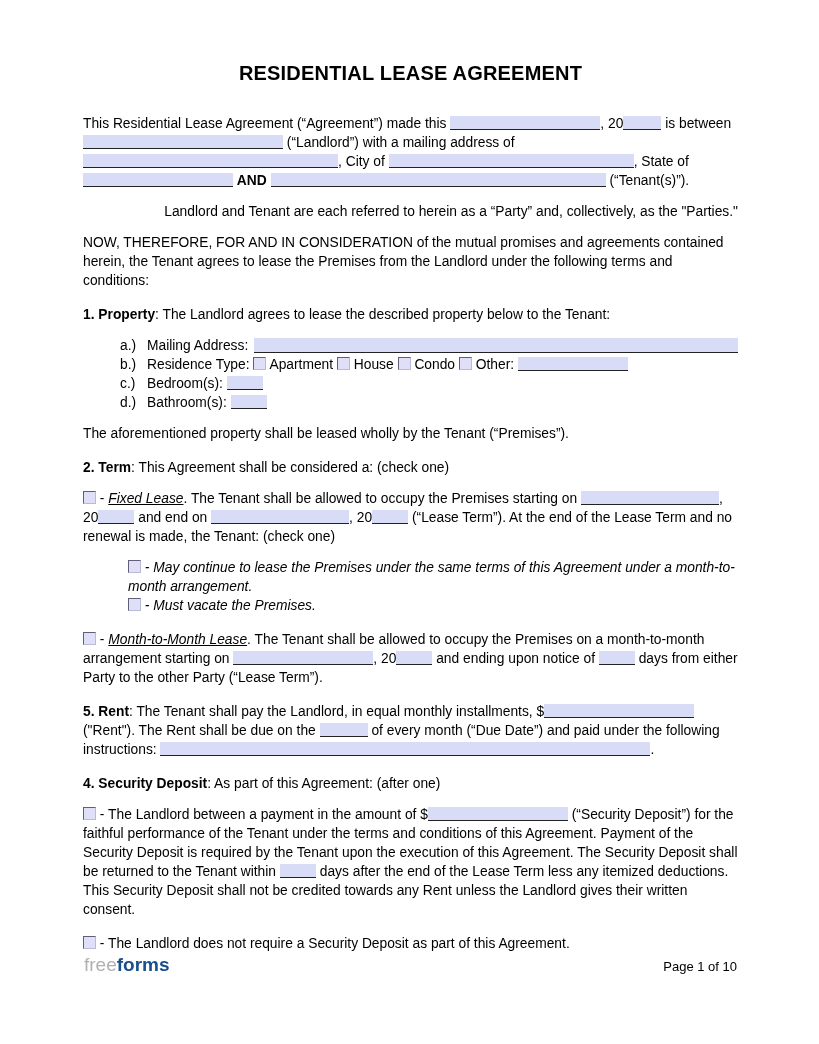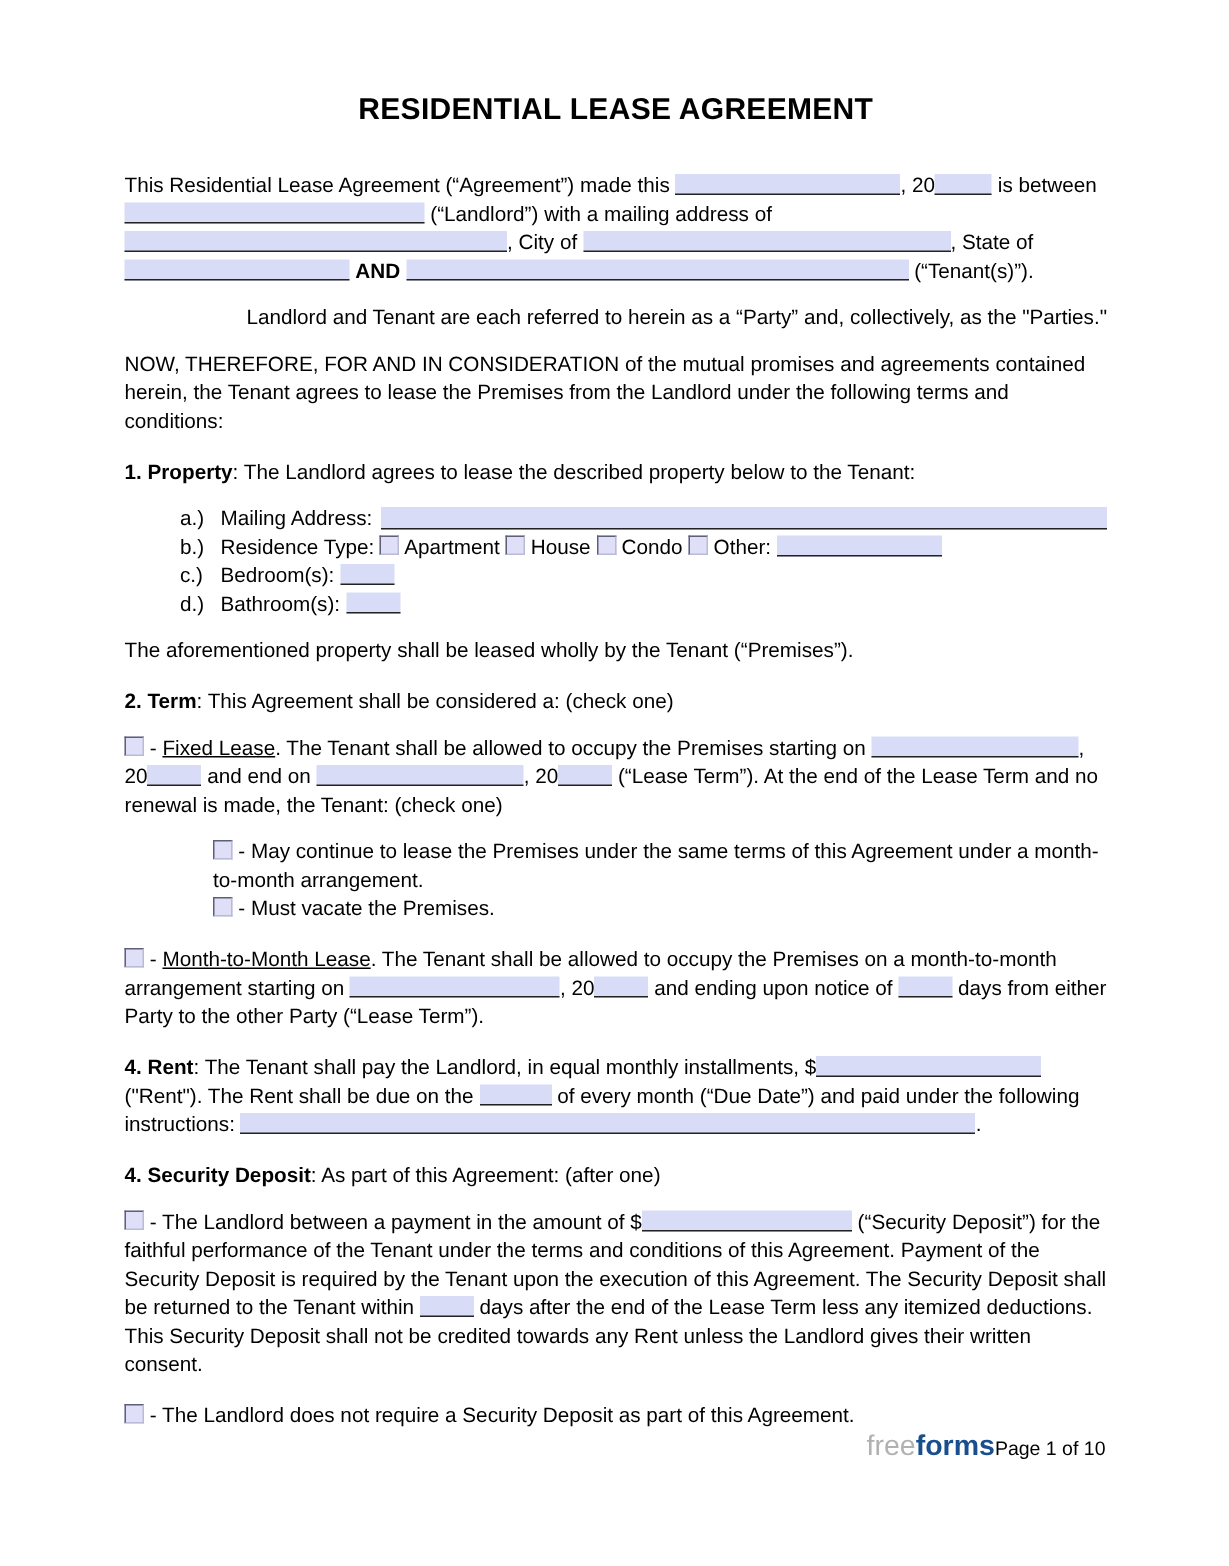--- a/index.html
+++ b/index.html
@@ -15,21 +15,21 @@
   }
   .content { padding:60px 81px 0 83px; }
   .doc-title {
     font-size:20px; font-weight:bold; text-align:center;
     line-height:26px; margin:0 0 28px 0; letter-spacing:0.2px;
   }
   p { margin:12px 0; }
   p.tight { margin:11px 0;text-align:right; }
   .seclead { margin-top:15px; }
   b { font-weight:bold; }
-  .lease-name { text-decoration:underline; }
+  .lease-name { font-style:italic; text-decoration:underline; }
 
   
   .blank {
     display:inline-block;
     background:#d9dcf7;
     border-bottom:1px solid #222222;
     height:13px;
     vertical-align:-2px;
   }
   .w36{width:36px} .w38{width:38px} .w48{width:48px}
@@ -48,26 +48,26 @@
   }
 
   
   .plist { margin:12px 0 12px 37px; }
   .plist .row { margin:0; }
   .marker { display:inline-block; width:27px; }
   .row-flex { display:flex; align-items:flex-end; }
   .row-flex .lbl { white-space:nowrap; }
   .blank.grow { flex:1; margin:0 0 2px 6px; height:14px; }
 
-  .subopts { margin:5px 0 12px 59px; }
+  .subopts { margin:5px 0 12px 45px;font-style:italic; }
   .subopts .opt { margin:0; }
 
   .footer {
     position:absolute; top:954px; left:84px; right:82px;
-    display:flex; justify-content:flex-end; align-items:baseline;
+    display:flex; justify-content:space-between; align-items:baseline;
   }
   .brand { font-size:19px; line-height:22px; }
   .brand .free { color:#b1b1b1; font-weight:400; }
   .brand .forms { color:#1a4f8d; font-weight:700; }
   .pagenum { font-size:13px; color:#000; }
 </style>
 </head>
 <body>
 
 <div class="page">
@@ -141,21 +141,21 @@
     </div>
 
     <p class="seclead"><span class="cb"></span>
       <span>-</span>
       <span class="lease-name">Month-to-Month Lease</span><span>. The Tenant shall be allowed to occupy the Premises on a month-to-month arrangement starting on</span>
       <span class="blank w140"></span><span>, 20</span><span class="blank w36"></span>
       <span>and ending upon notice of</span>
       <span class="blank w36"></span>
       <span>days from either Party to the other Party (“Lease Term”).</span></p>
 
-    <p class="seclead"><b>4. Rent</b><span>: The Tenant shall pay the Landlord, in equal monthly installments, $</span><span class="blank w150"></span>
+    <p class="seclead"><b>5. Rent</b><span>: The Tenant shall pay the Landlord, in equal monthly installments, $</span><span class="blank w150"></span>
       <span>("Rent"). The Rent shall be due on the</span>
       <span class="blank w48"></span>
       <span>of every month (“Due Date”) and paid under the following instructions:</span>
       <span class="blank w490"></span><span>.</span></p>
 
     <p class="seclead"><b>4. Security Deposit</b><span>: As part of this Agreement: (after one)</span></p>
 
     <p><span class="cb"></span>
       <span>-</span>
       <span>The Landlord between a payment in the amount of $</span><span class="blank w140"></span>

